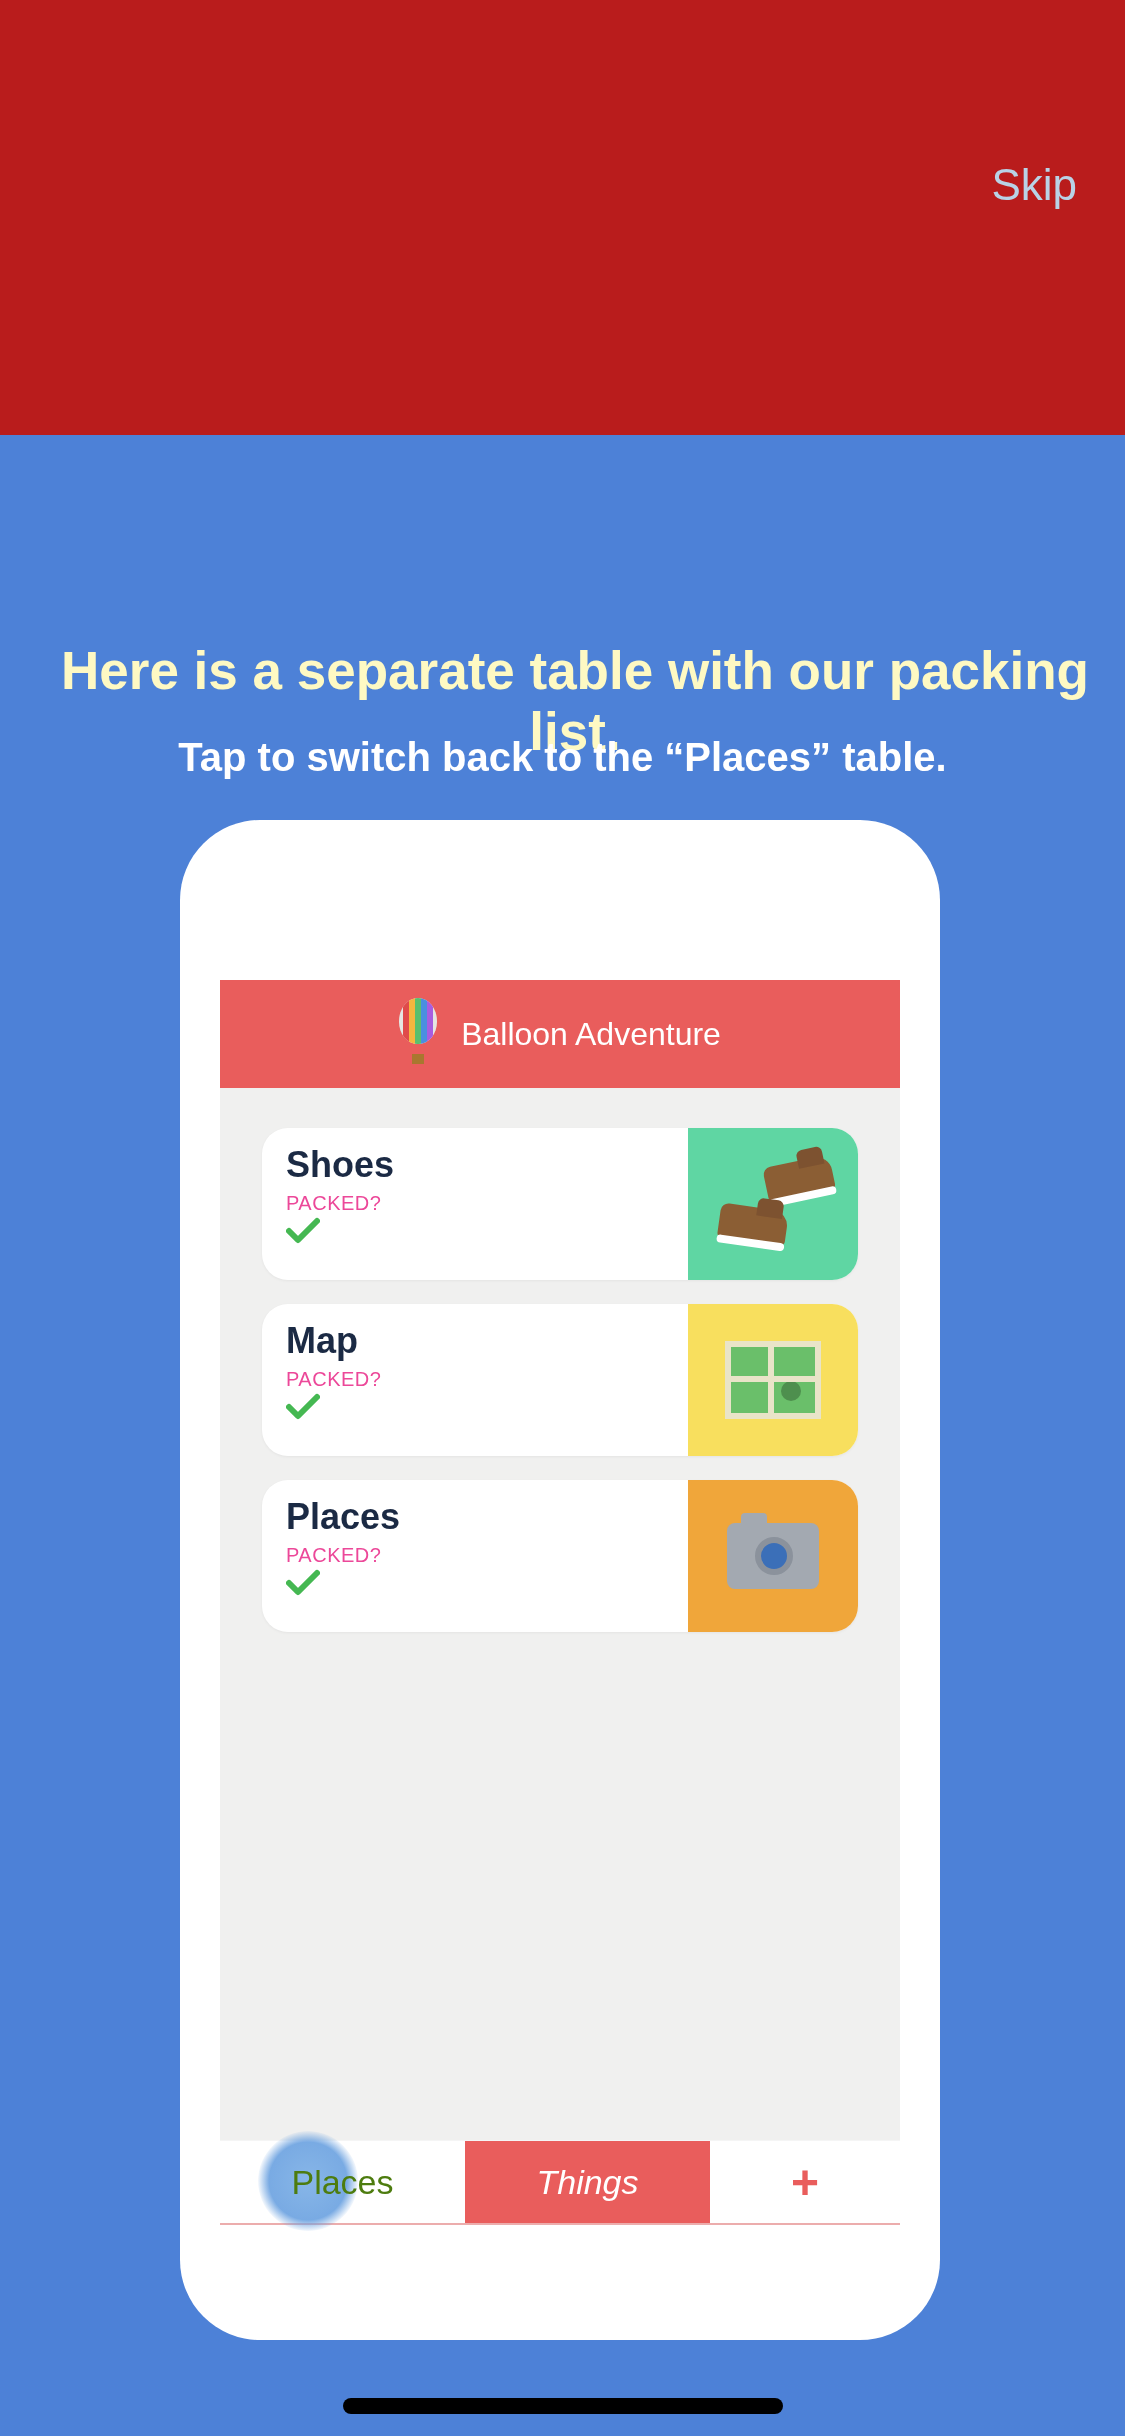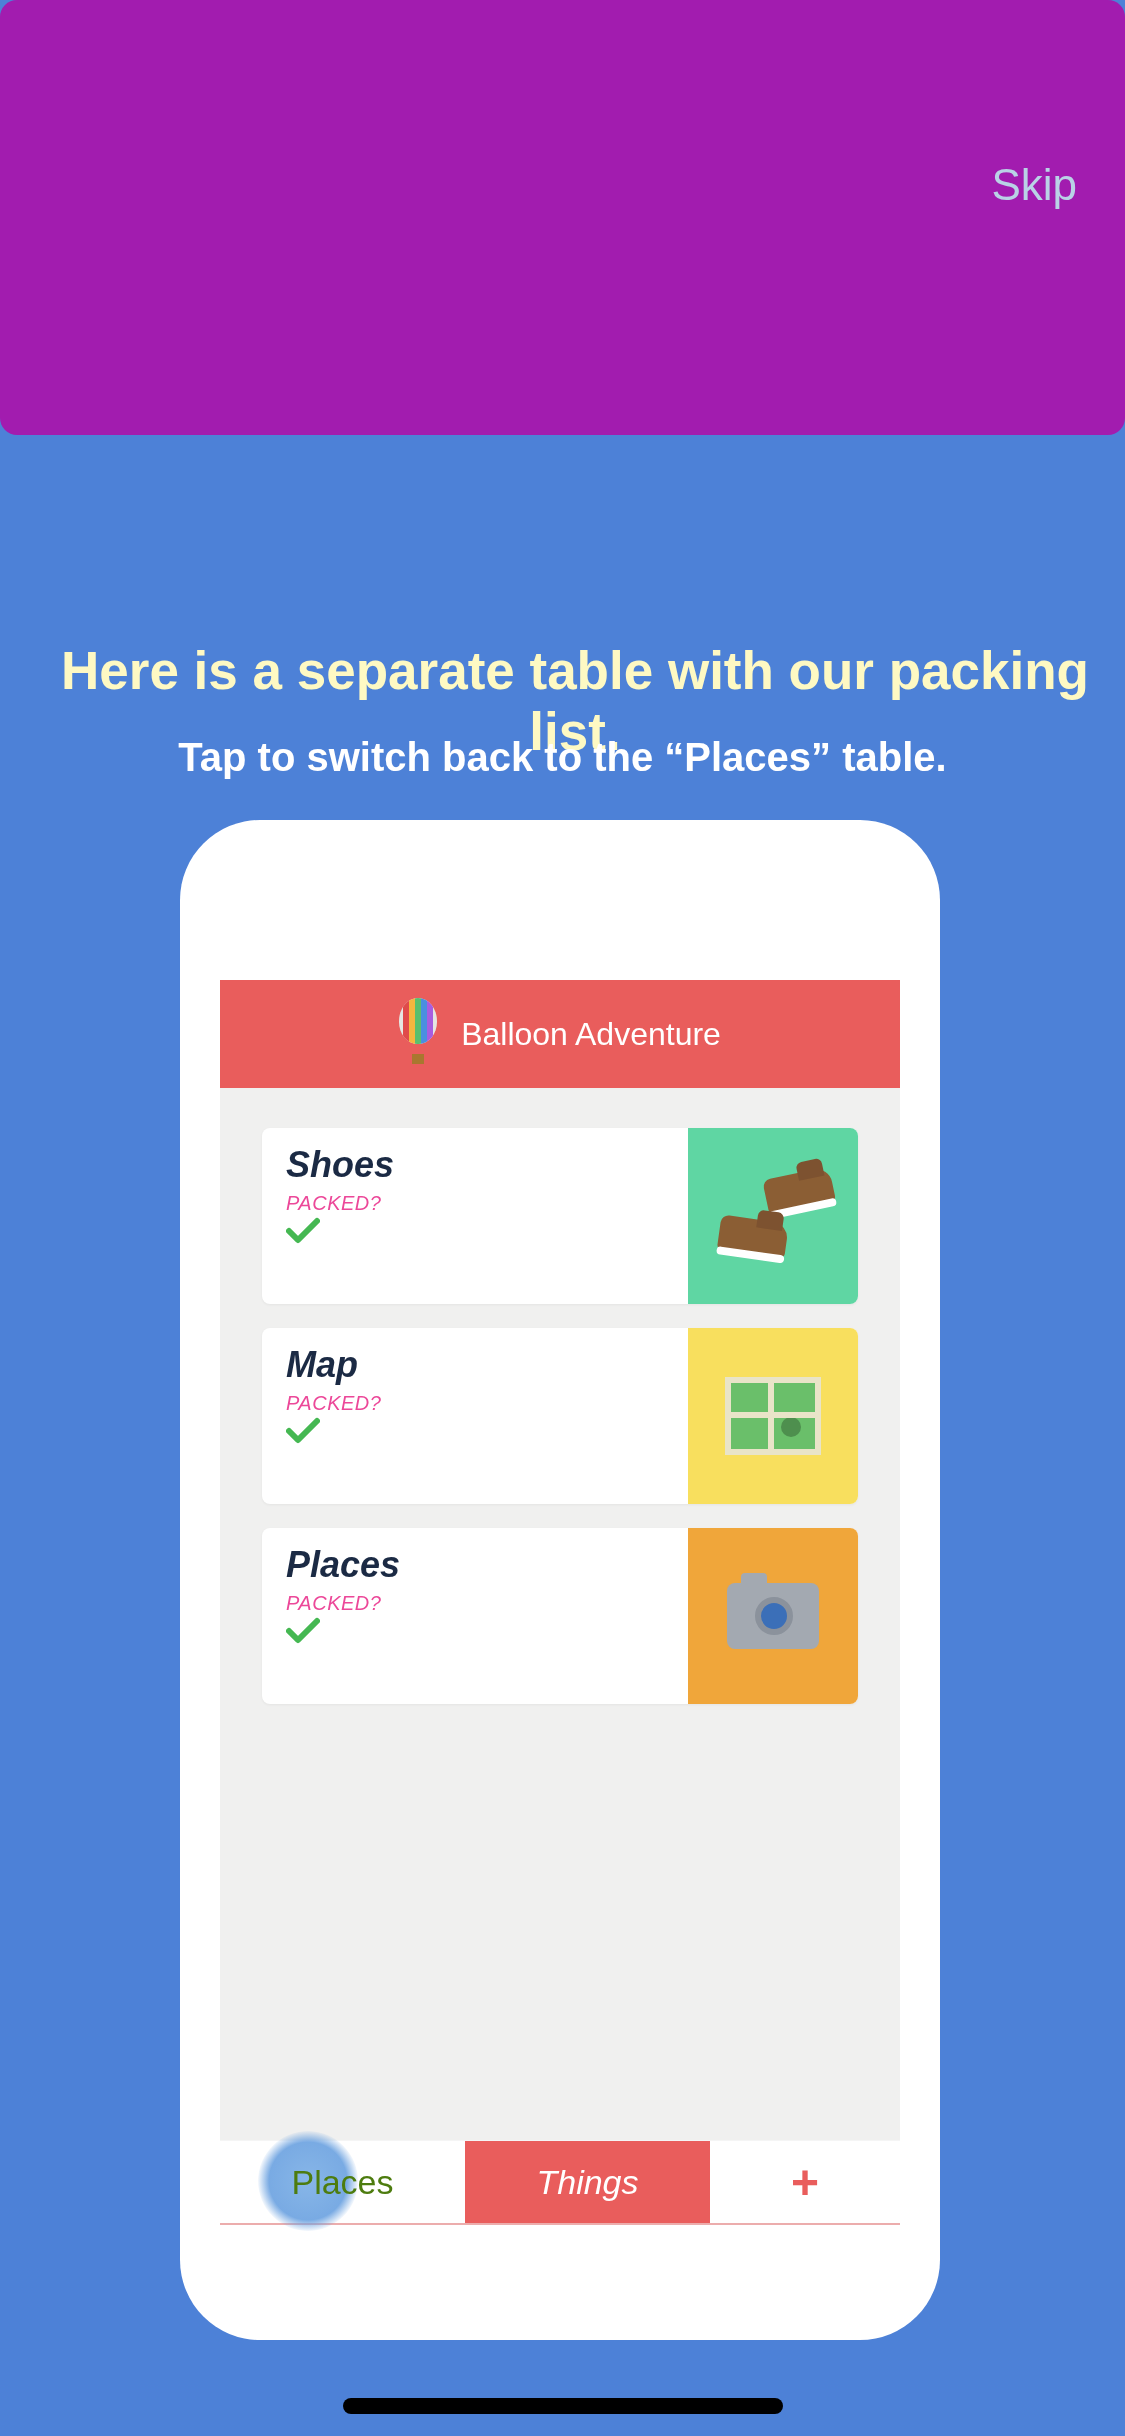--- a/index.html
+++ b/index.html
@@ -4,22 +4,21 @@
 <style>
   * { box-sizing: border-box; margin: 0; padding: 0; }
   html, body { width: 1125px; height: 2436px; overflow: hidden; font-family: -apple-system, "Helvetica Neue", Arial, sans-serif; }
   .screen {
     width: 1125px; height: 2436px;
     background: #4d81d7;
     position: relative;
   }
   .status-bar-area {
     position: absolute; top: 0; left: 0; right: 0; height: 435px;
-    background: #a21caf;
-    border-radius: 17px;
+    background: #b91c1c;
   }
   .skip {
     position: absolute; top: 160px; right: 48px;
     font-size: 44px; font-weight: 400; color: #b9d2e6;
   }
   .heading {
     position: absolute; top: 640px; left: 0; right: 0;
     text-align: center;
     color: #fef9c3;
     font-size: 53px; font-weight: 700;
@@ -57,24 +56,23 @@
     overflow: hidden;
   }
   .balloon-stripe { position:absolute; top:0; bottom:0; width:6px; }
   .bs1{left:4px;background:#e04a4a;} .bs2{left:10px;background:#f6b63f;}
   .bs3{left:16px;background:#5abf6e;} .bs4{left:22px;background:#4a8fe0;}
   .bs5{left:28px;background:#a85de0;}
   .balloon-basket{position:absolute;bottom:6px;left:13px;width:12px;height:10px;background:#a9772f;}
   .app-title { color:#fff; font-size:32px; font-weight:500; }
   .card-list { padding: 40px 42px 0 42px; display:flex; flex-direction:column; gap:24px; }
   .card {
-    height: 176px; background:#fff; border-radius:8px;
+    height: 152px; background:#fff; border-radius:26px;
     display:flex; overflow:hidden;
     box-shadow: 0 1px 3px rgba(0,0,0,0.05);
-    font-style: italic;
   }
   .card-text { flex:1; padding: 16px 24px 10px 24px; display:flex; flex-direction:column; justify-content:flex-start; }
   .card-title { font-size:36px; font-weight:700; color:#1b2a44; margin-bottom:6px;}
   .card-sub { font-size:20px; font-weight:500; color:#ec4899; letter-spacing:0.5px; margin-bottom:2px;}
   .check { width:34px; height:28px; }
   .check svg { width:34px; height:28px; }
   .thumb { width:170px; display:flex; align-items:center; justify-content:center; }
   .thumb-green { background:#5fd6a3; }
   .thumb-yellow { background:#f8df5e; }
   .thumb-orange { background:#f0a63a; }

